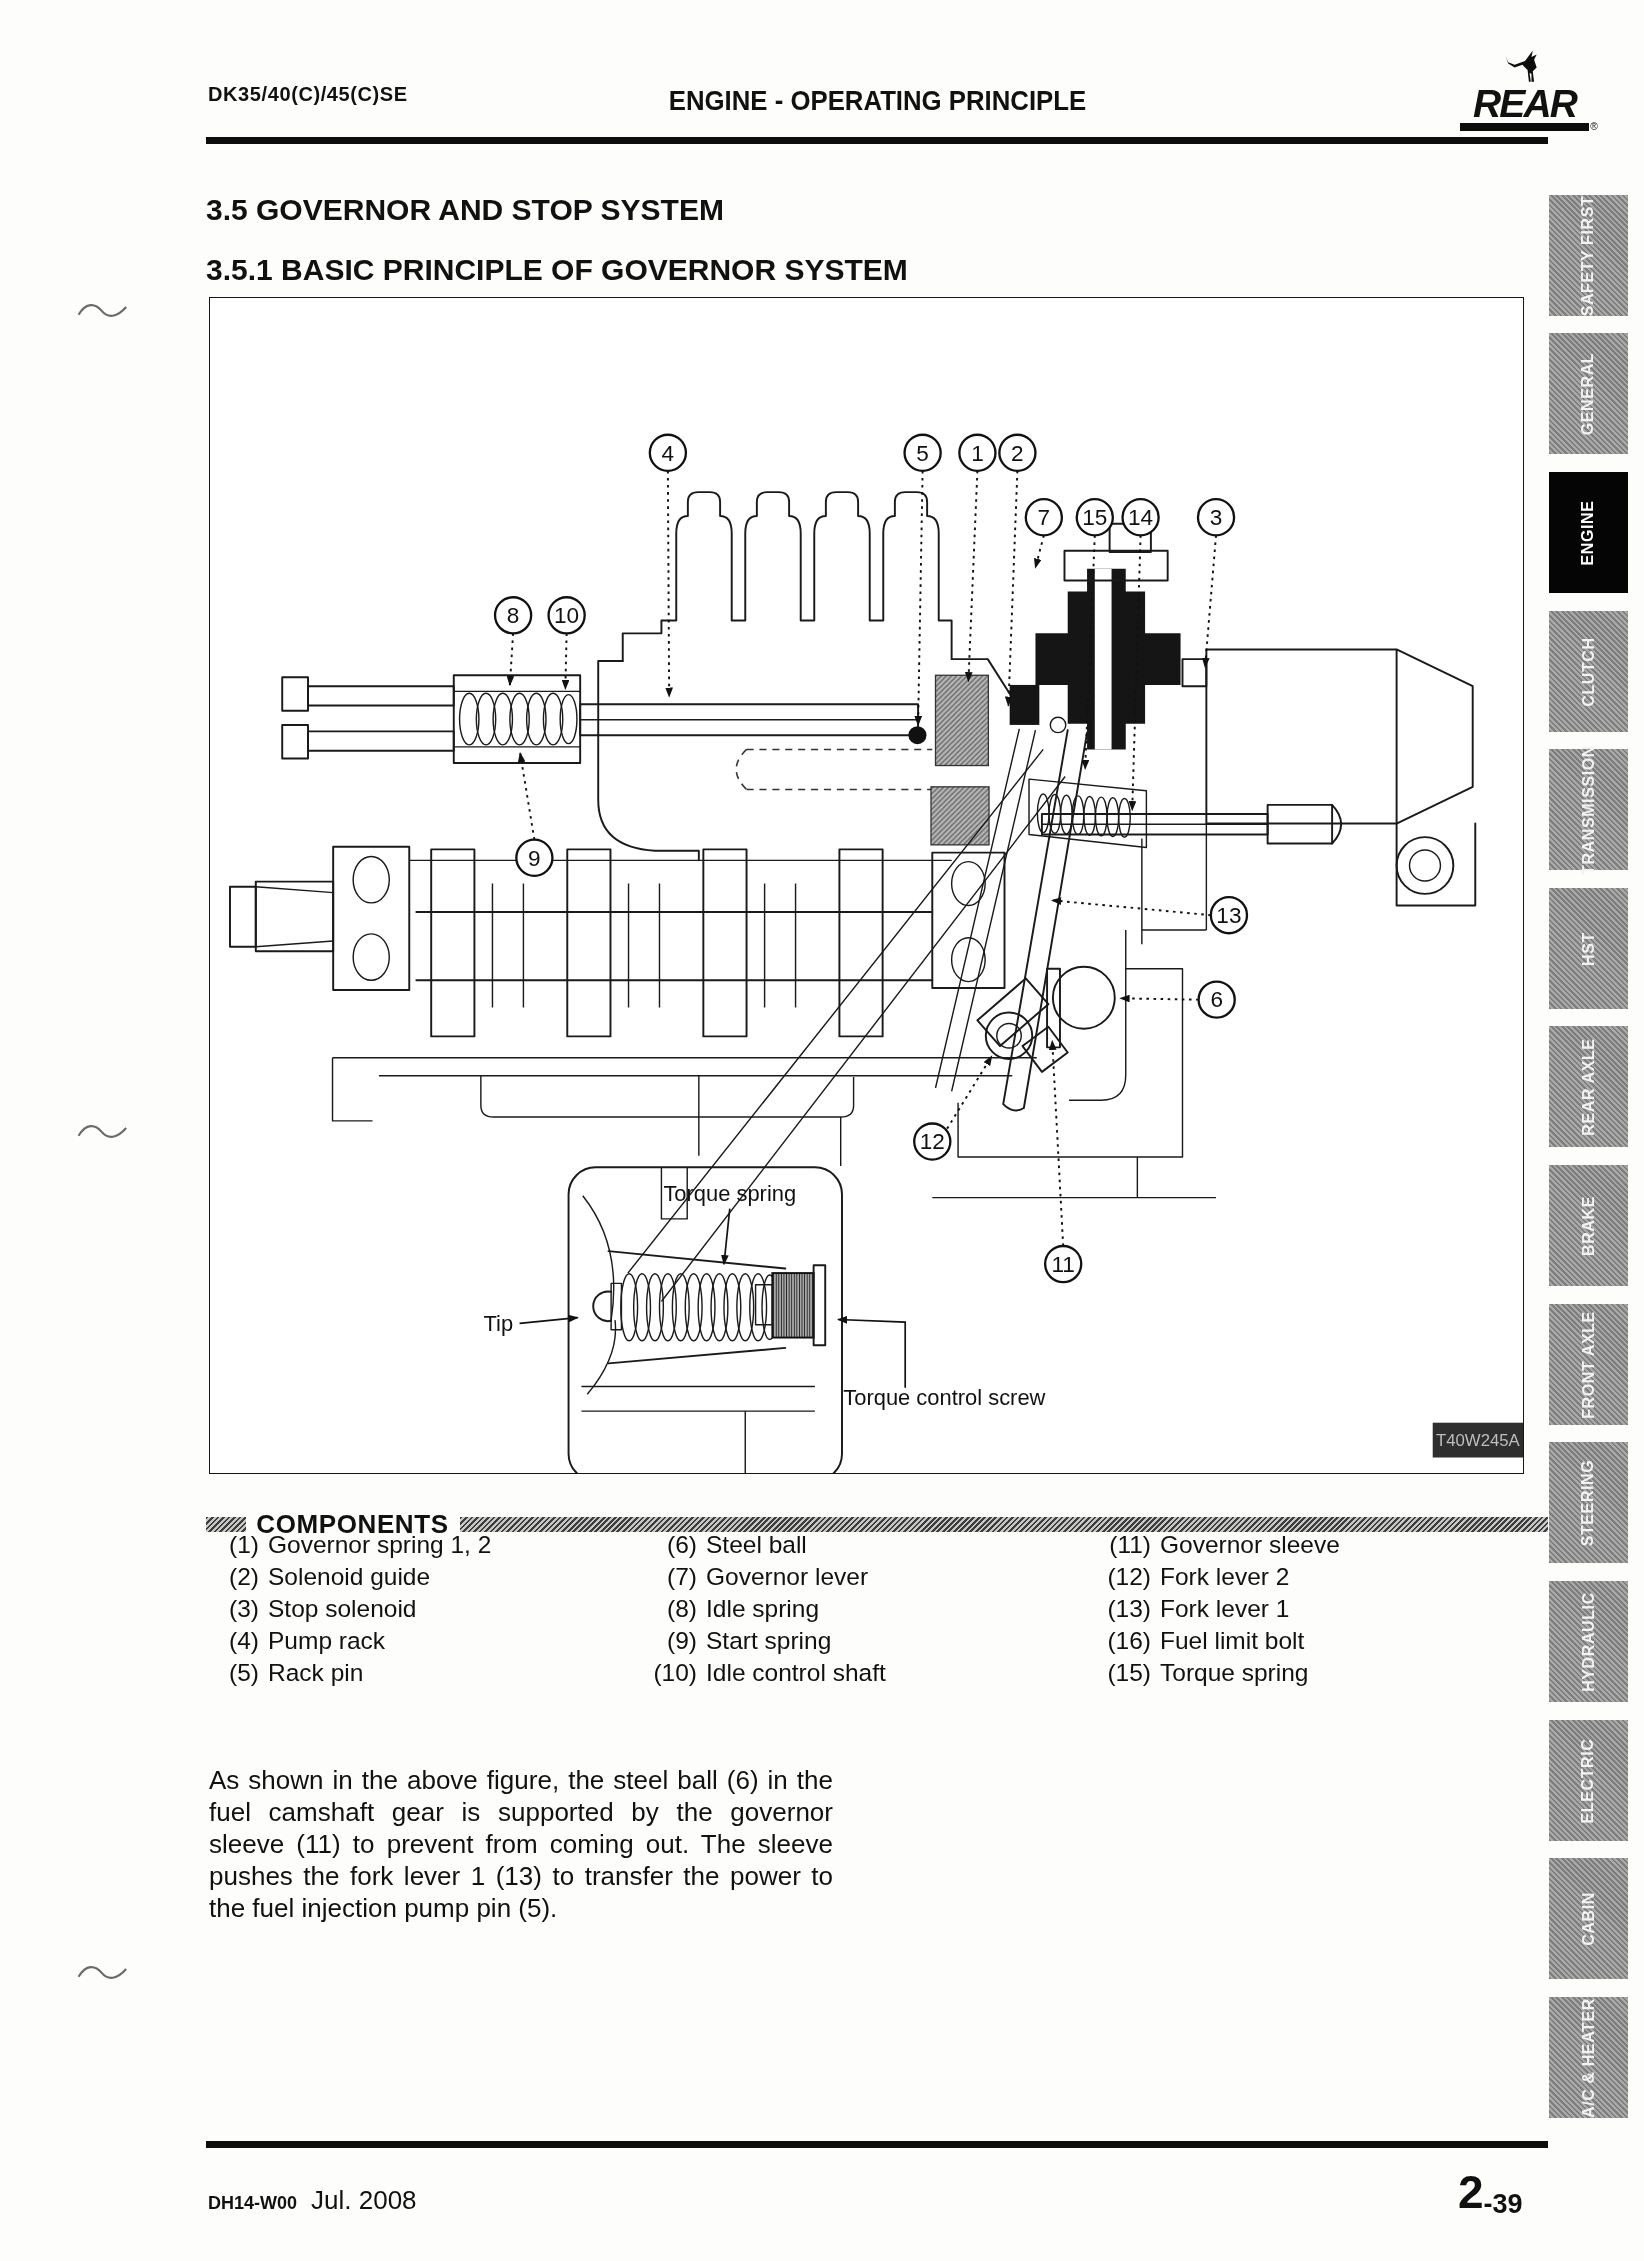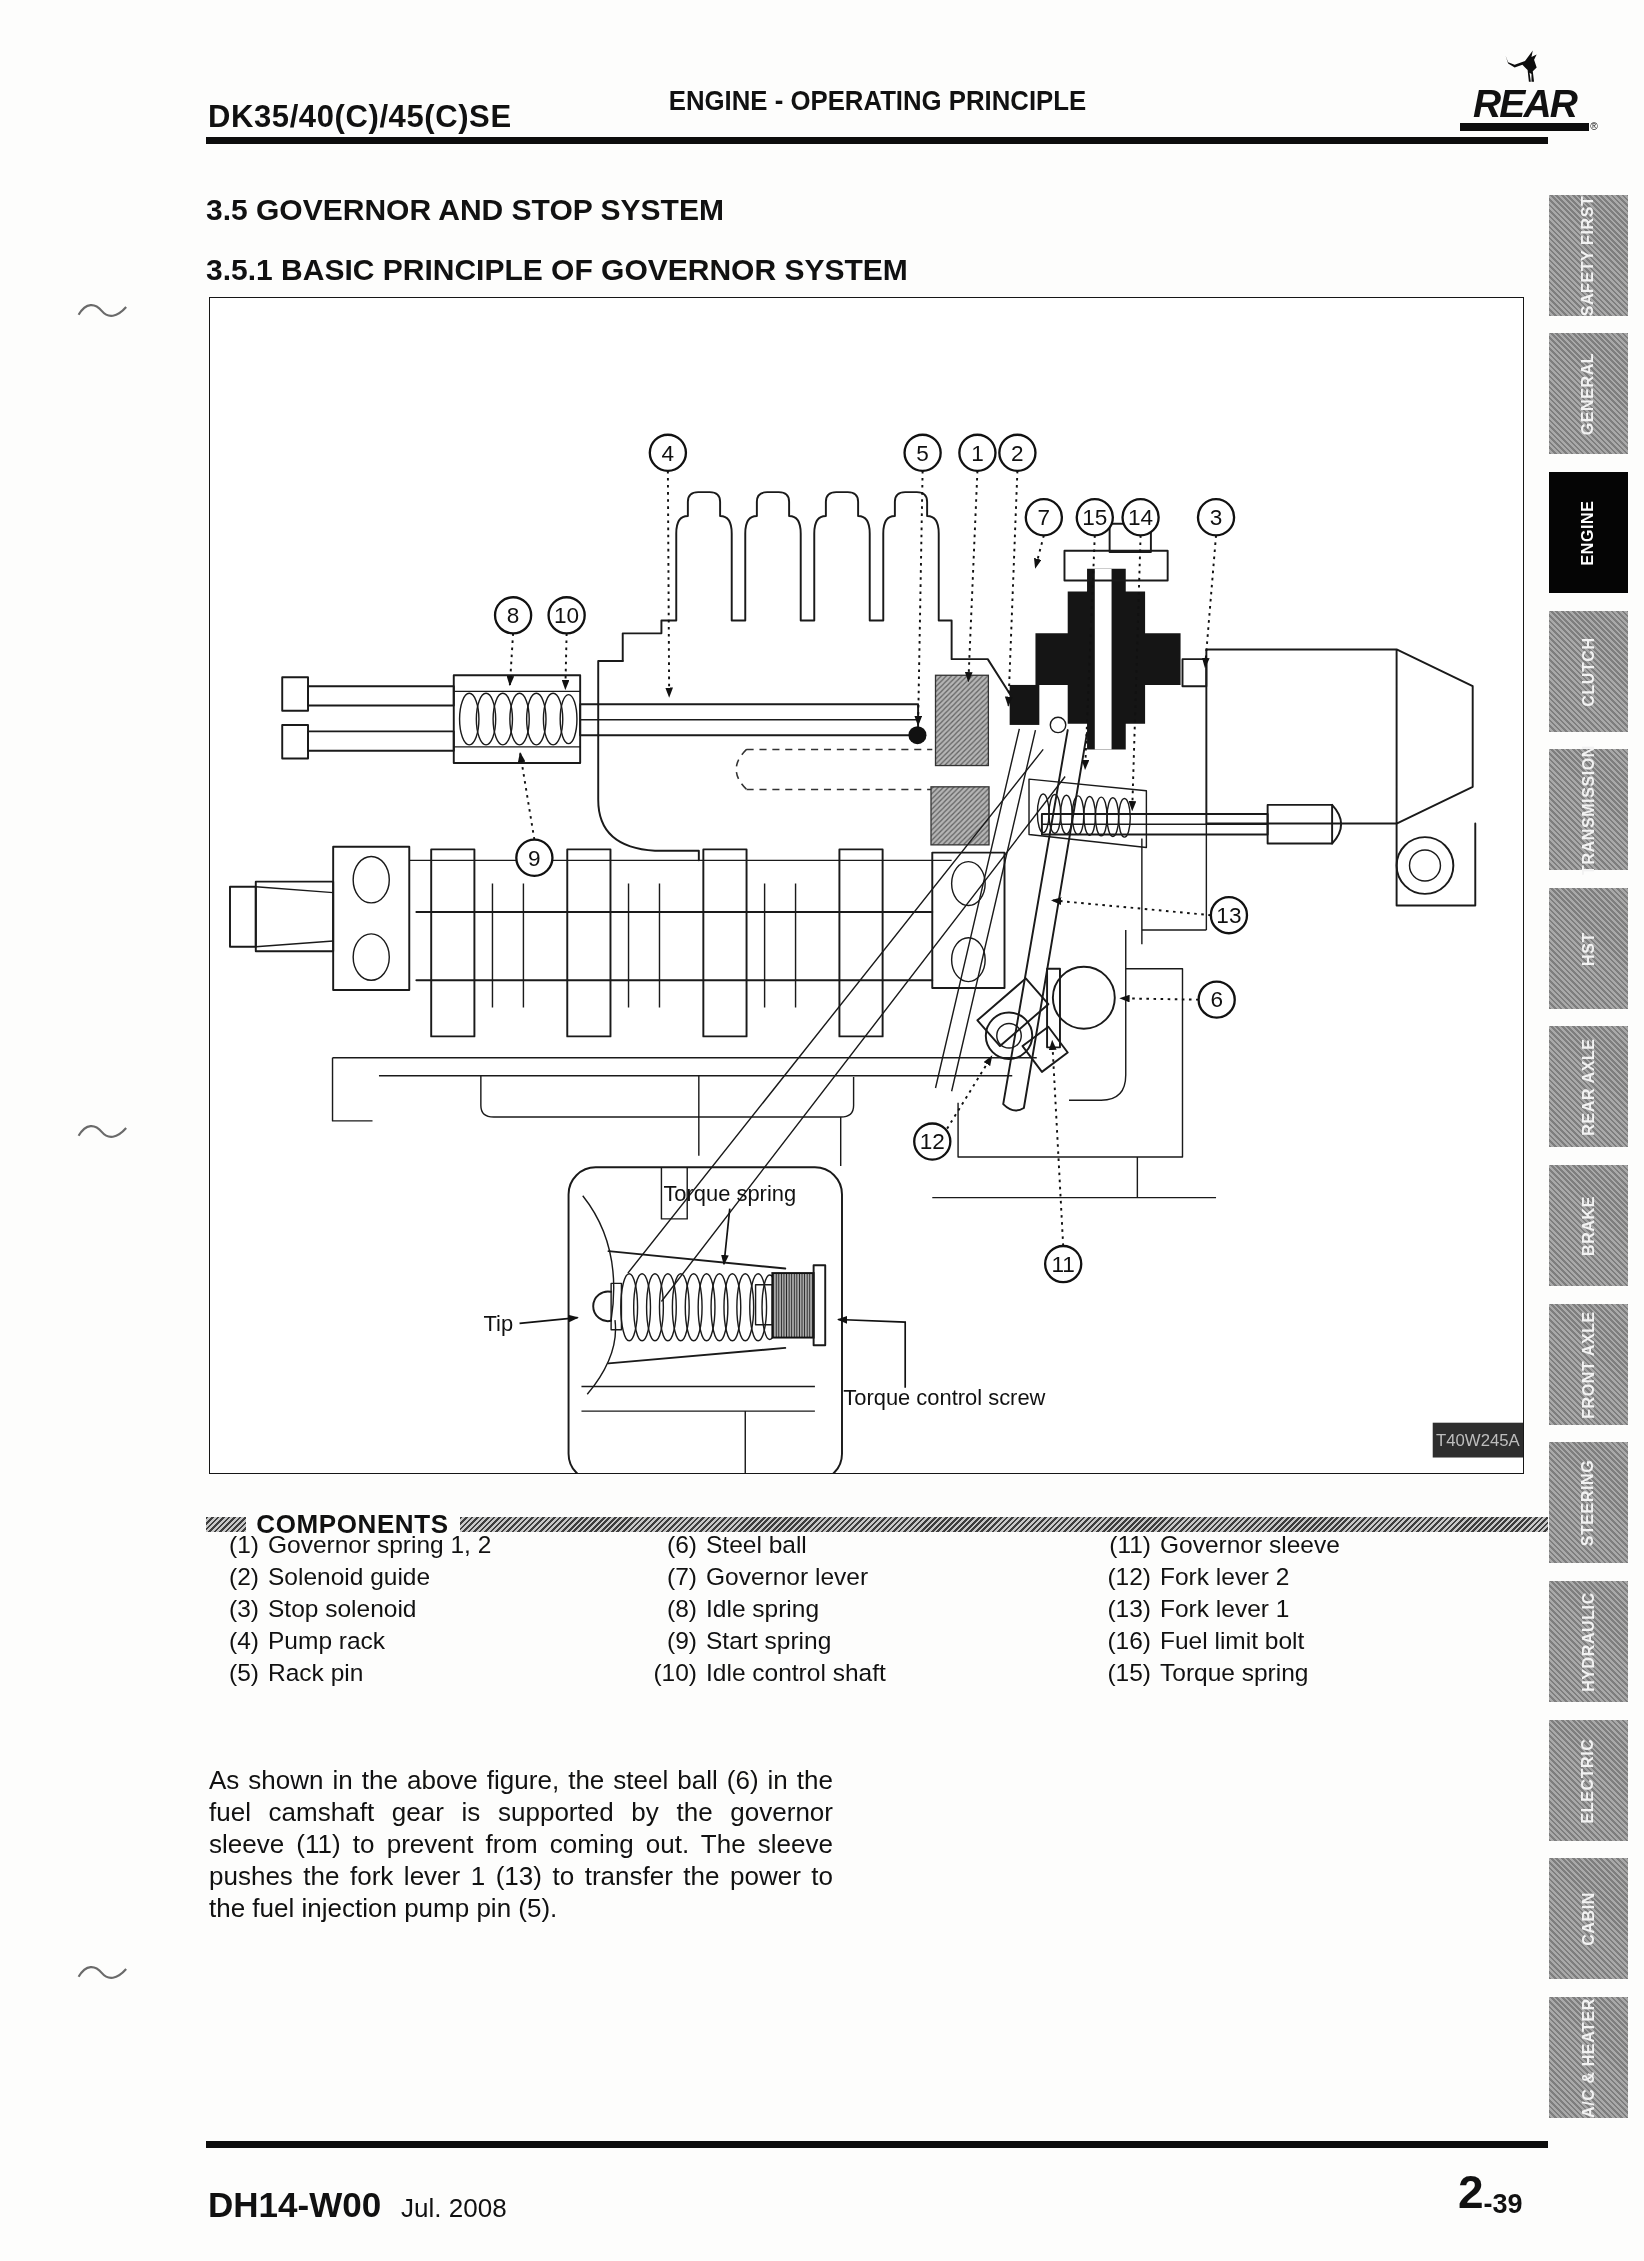--- a/index.html
+++ b/index.html
@@ -1,19 +1,19 @@
 <!DOCTYPE html>
 <html style="font-size:10.3px"><head>
 <meta charset="utf-8">
 <style>
   html,body{margin:0;padding:0;background:#e8e8e8;}
   #page{position:relative;width:1644px;height:2261px;background:#fdfdfc;overflow:hidden;
         font-family:"Liberation Sans",sans-serif;color:#111;}
   
-  .hdr-model{position:absolute;left:208px;top:99px;font-size:31px;font-weight:bold;letter-spacing:0.6px;}
+  .hdr-model{position:absolute;left:208px;top:83px;font-size:20px;font-weight:bold;letter-spacing:0.6px;}
   .hdr-section{position:absolute;left:555px;top:85px;width:645px;text-align:center;
                font-size:28px;font-weight:bold;transform:scaleX(.92);letter-spacing:0px;}
   .hdr-rule{position:absolute;left:206px;top:137px;width:1342px;height:7px;background:#0d0d0d;}
   .logo{position:absolute;left:1455px;top:48px;width:139px;text-align:center;}
   .logo-word{font-size:39px;font-weight:bold;font-style:italic;letter-spacing:-1.9px;line-height:37px;}
   .logo-bar{width:129px;height:7.7px;background:#0d0d0d;margin:1.3px auto 0;}
   .logo-reg{position:absolute;right:-3.9px;bottom:-1.3px;font-size:10.3px;}
   
   .h1{position:absolute;left:206px;top:193px;font-size:30px;font-weight:bold;}
   .h2{position:absolute;left:206px;top:253px;font-size:30px;font-weight:bold;}
@@ -47,21 +47,21 @@
         text-align:justify;}
   
   .tab{position:absolute;left:1549px;width:79px;height:121px;display:flex;align-items:center;justify-content:center;
        background:repeating-linear-gradient(45deg,#7e7e7e 0 1.9px,#a9a9a9 1.9px 3.9px);}
   .tab span{transform:rotate(-90deg);white-space:nowrap;color:#f2f2f2;font-weight:bold;font-size:16px;letter-spacing:0.6px;}
   .tab.active{background:#050505;}
   .tab.active span{color:#fff;}
   
   .ftr-rule{position:absolute;left:206px;top:2141px;width:1342px;height:7px;background:#0d0d0d;}
   .ftr-left{position:absolute;left:208px;top:2185px;font-size:26px;}
-  .ftr-left b{font-size:35px;margin-right:20px;}
+  .ftr-left b{font-size:18px;margin-right:14px;}
   .ftr-page{position:absolute;left:1458px;top:2169px;display:flex;align-items:flex-start;font-weight:bold;}
   .ftr-page .major{font-size:46px;line-height:46px;}
   .ftr-page .minor{font-size:27px;margin-top:20px;}
   .margin-mark{position:absolute;left:76px;}
 </style>
 </head>
 <body>
 
 <div id="page">
 

